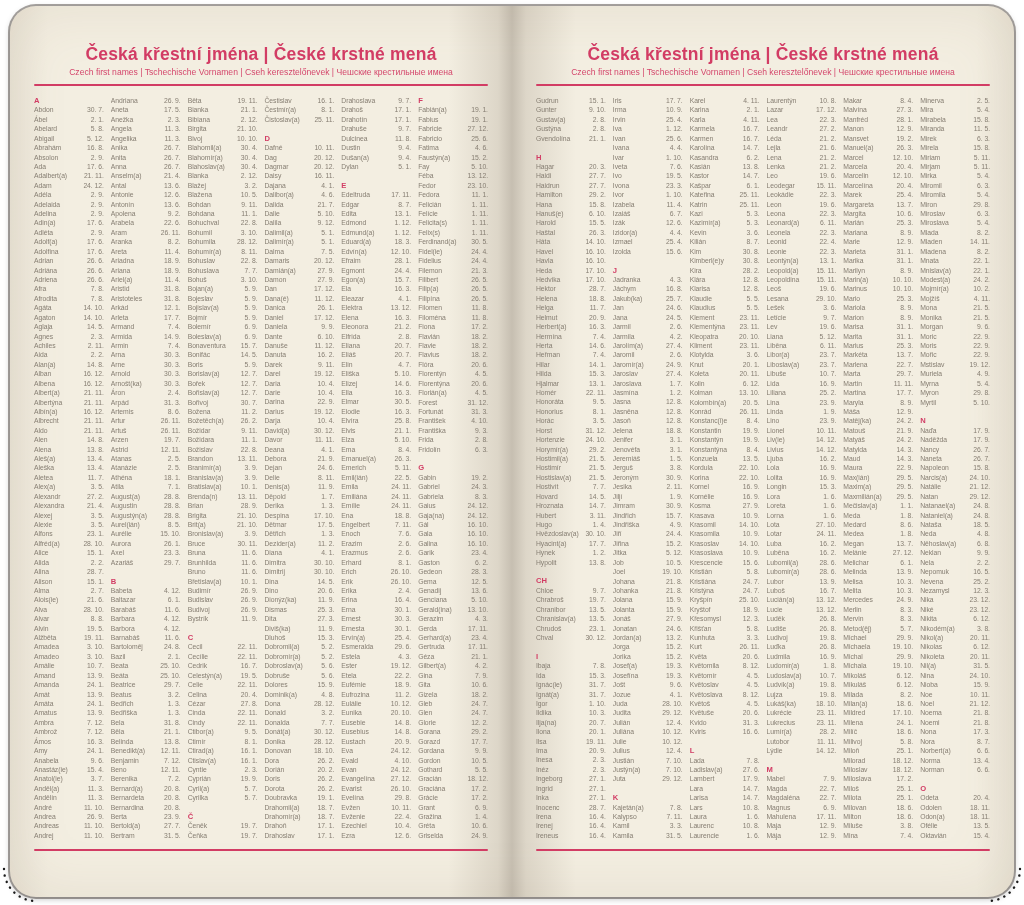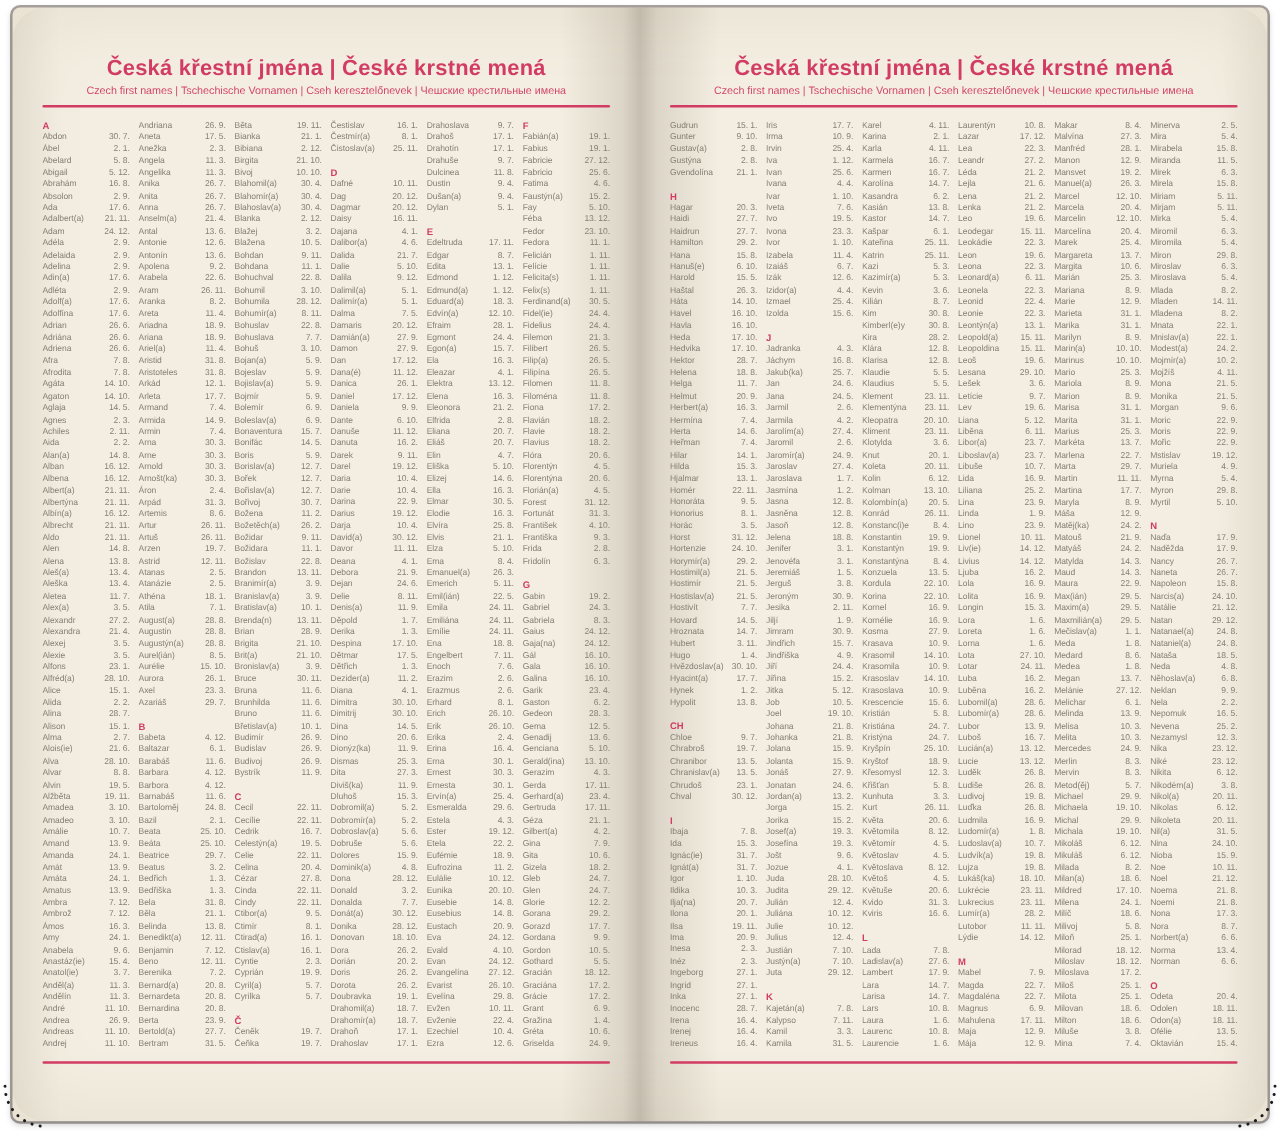--- a/index.html
+++ b/index.html
@@ -1,20 +1,20 @@
 <!DOCTYPE html>
 <html style="--accent: #d23c64; --paper: #f3eee1; --ink: #867e72;"><head>
 <meta charset="utf-8">
 <style>
   :root { --accent:#d23c64; --paper:#f3eee1; --ink:#867e72; }
   html,body{margin:0;padding:0;}
   body{width:1024px;height:905px;background:#ffffff;overflow:hidden;position:relative;
        font-family:"Liberation Sans", sans-serif;}
   .book{position:absolute;left:10px;right:10px;top:6px;bottom:8px;background:var(--paper);
-        border-radius:6px;z-index:1;
+        border-radius:26px;z-index:1;
         box-shadow:0 0 0 2px rgba(62,54,46,0.45), 0 2px 6px rgba(0,0,0,0.25),
                    inset 0 0 60px rgba(146,126,96,0.14);}
   .pages{display:flex;height:100%;}
   .page{flex:1;min-width:0;display:flex;flex-direction:column;padding:22px 24px 46px 24px;position:relative;}
   .page--left{background:linear-gradient(to right, rgba(88,70,50,0.06) 0, rgba(88,70,50,0) 38px,
               rgba(88,70,50,0) calc(100% - 64px), rgba(88,70,50,0.14) calc(100% - 14px), rgba(70,55,40,0.26) 100%);
               border-radius:26px 0 0 26px;}
   .page--right{background:linear-gradient(to left, rgba(88,70,50,0.06) 0, rgba(88,70,50,0) 38px,
               rgba(88,70,50,0) calc(100% - 64px), rgba(88,70,50,0.14) calc(100% - 14px), rgba(70,55,40,0.26) 100%);
               border-radius:0 26px 26px 0;}

